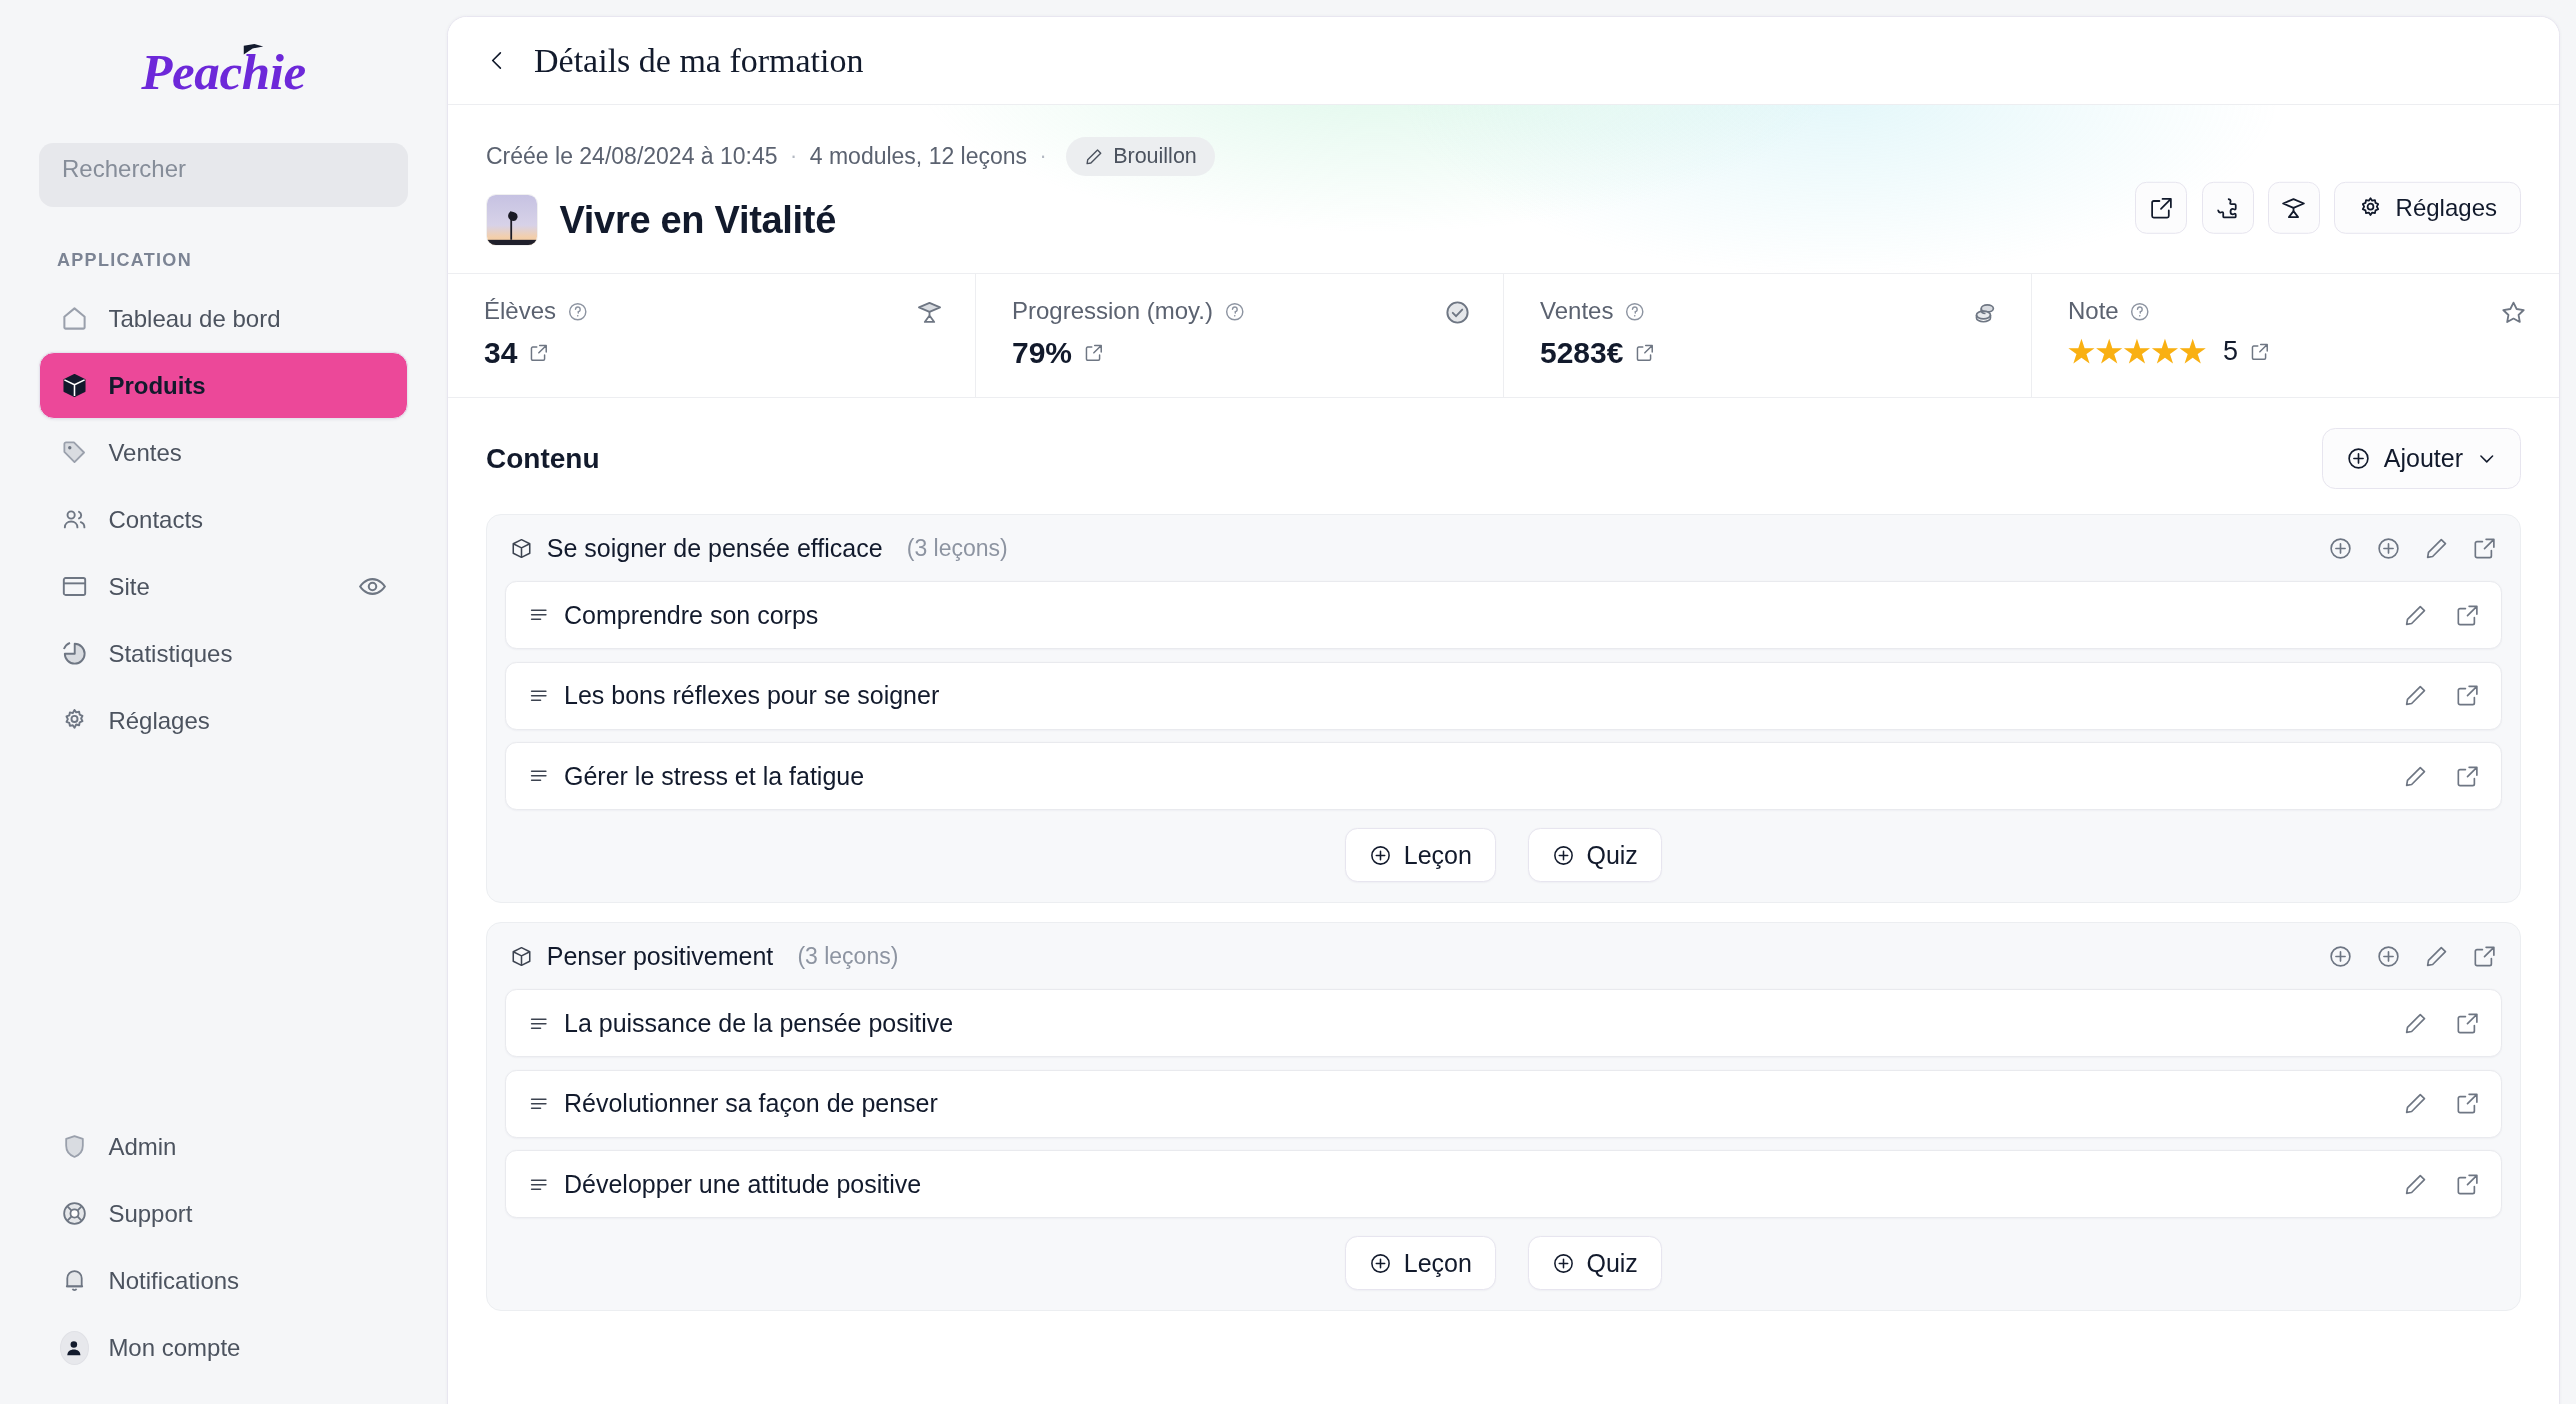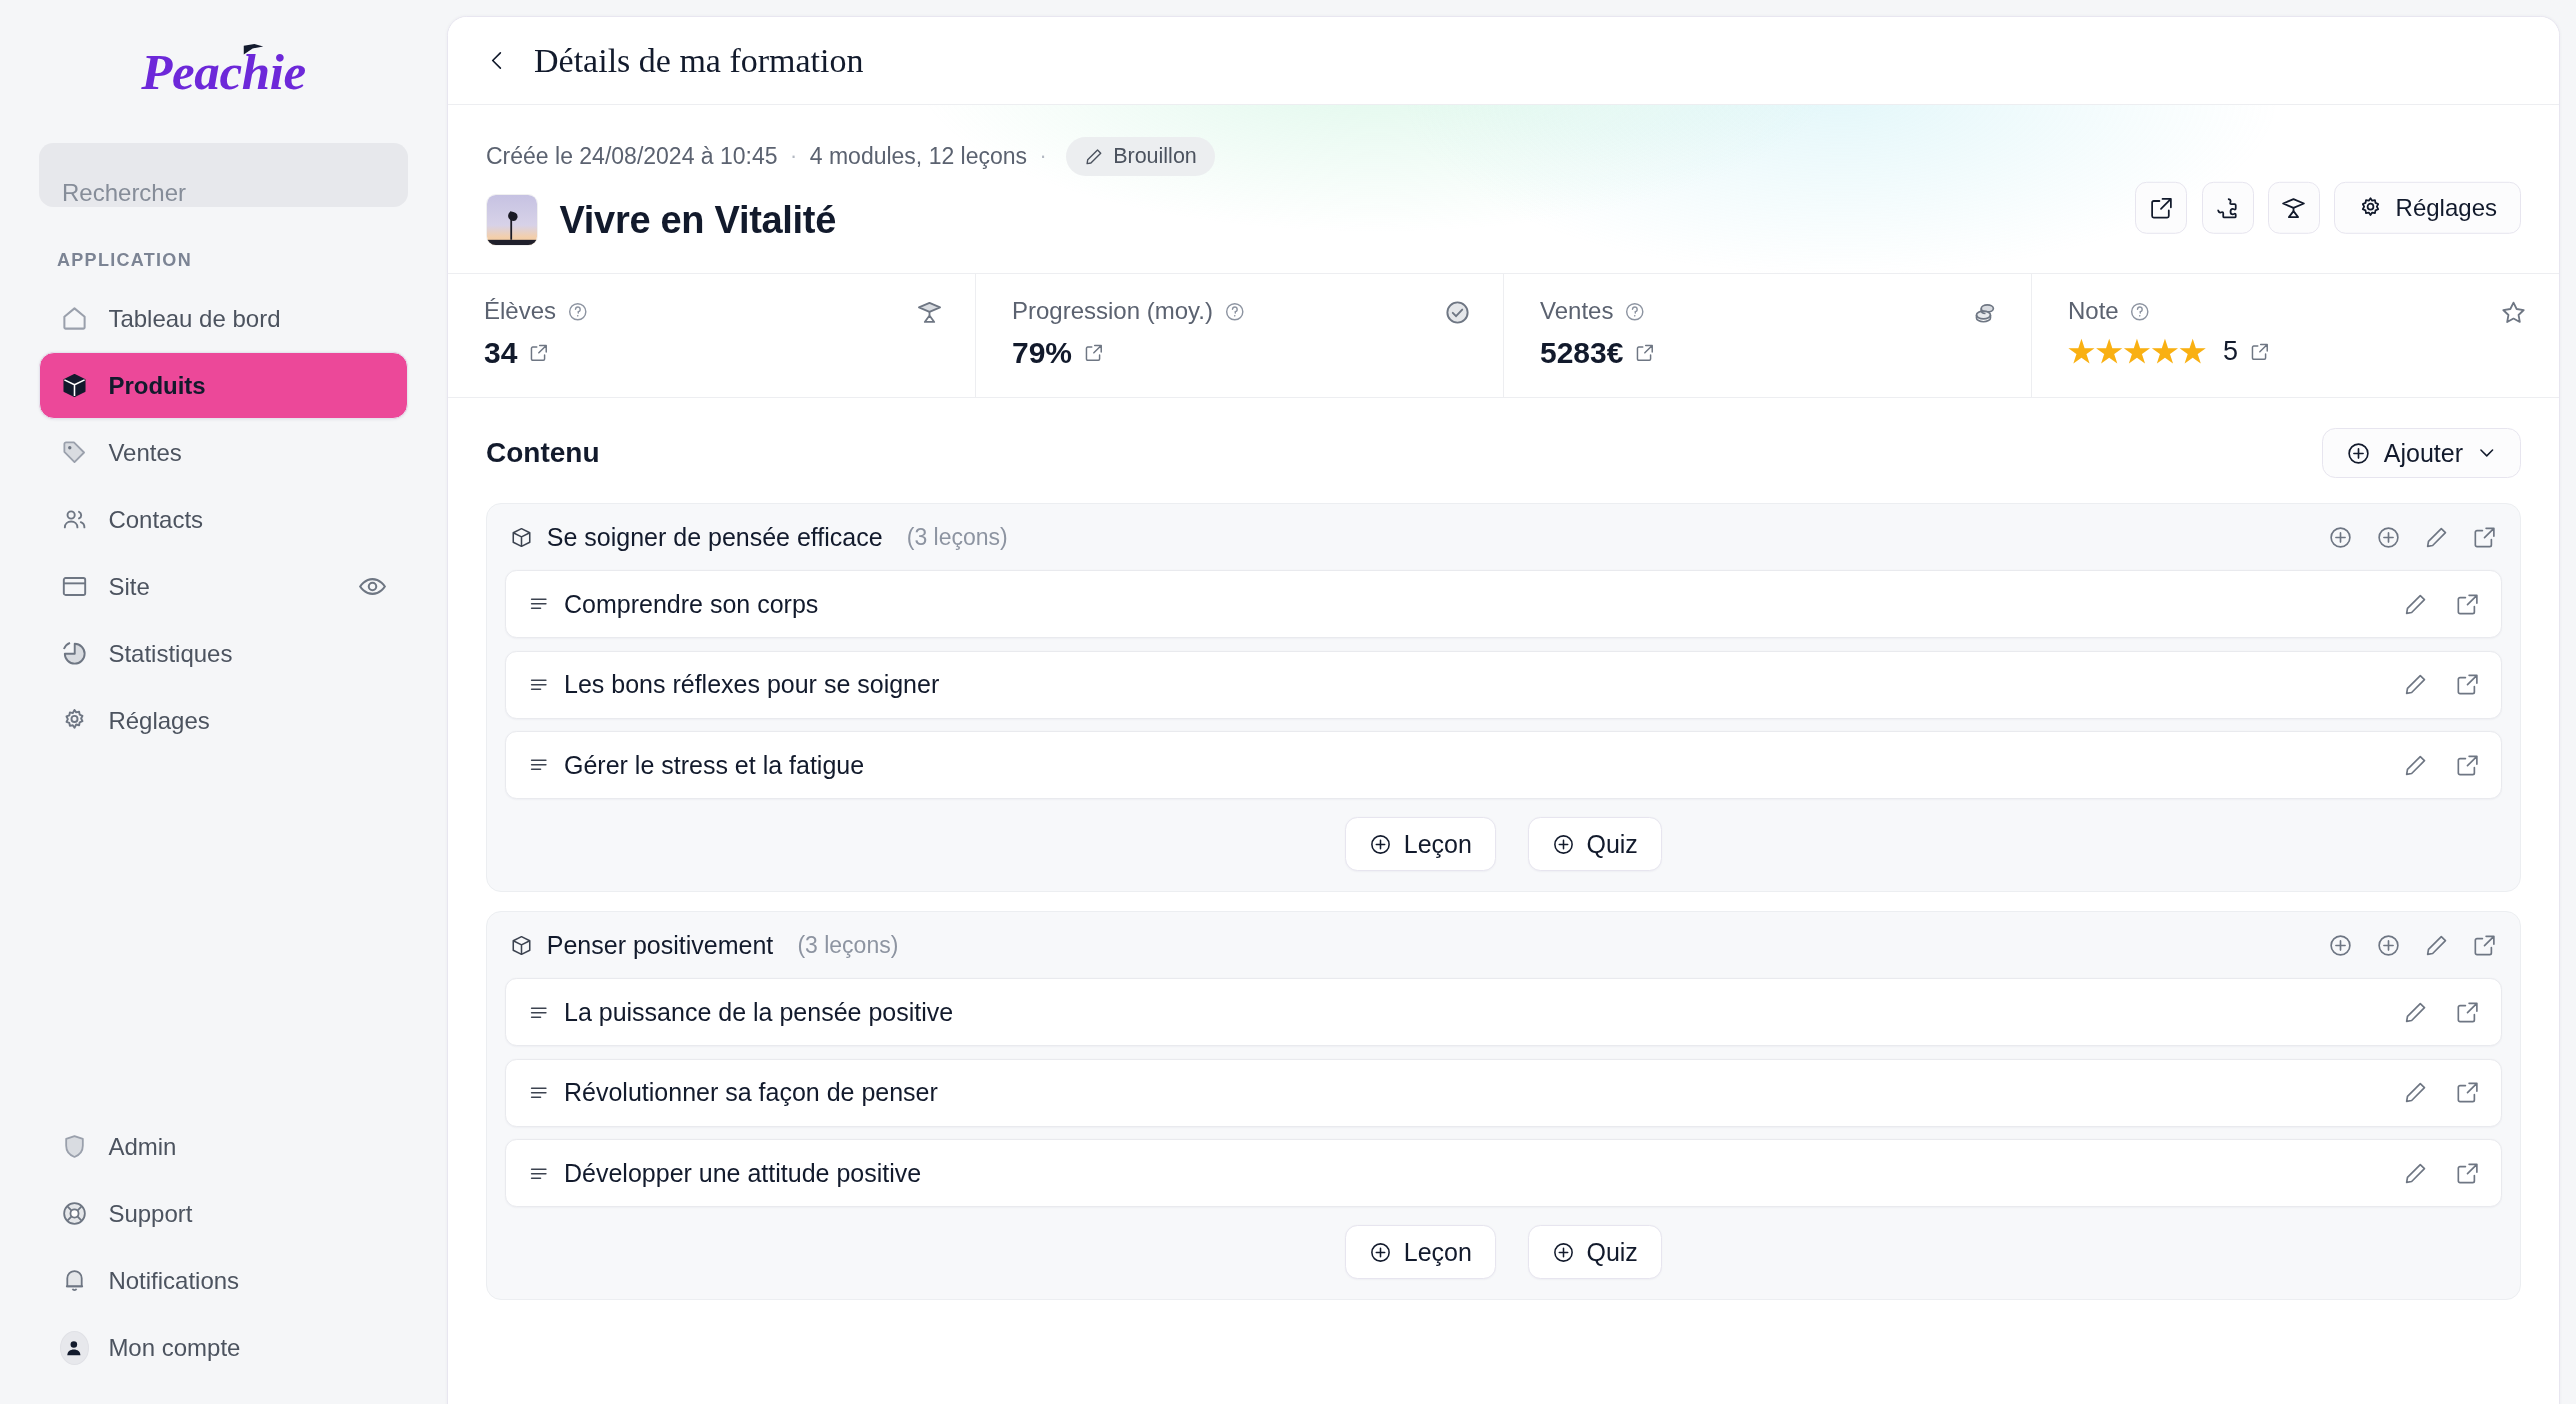--- a/index.html
+++ b/index.html
@@ -28,22 +28,22 @@
     font-size: 51px; font-style: italic; font-weight: 700;
     color: #6d28d9; letter-spacing: -0.4px;
     position: relative;
   }
   .logo-flag {
     position: absolute; right: 41px; top: 0.9px;
   }
   .search-box {
     height: 64px; border-radius: 14.3px;
     background: #e7e8ec; border: none;
-    display: flex; align-items: flex-end;
-    padding: 0 23px;
+    display: flex; align-items: flex-start;
+    padding: 12px 23px;
   }
   .search-box input {
     border: none; outline: none; background: transparent;
     font-family: "Liberation Sans", sans-serif;
     font-size: 24px; color: #3c4350; width: 100%;
   }
   .search-box input::placeholder { color: #868d99; }
 
   .section-label {
     margin: 43px 0 14.3px 18px;
@@ -173,21 +173,21 @@
   .content-area {
     flex: 1; overflow: hidden; padding: 0 38px;
     background: #fff;
   }
   .content-head {
     display: flex; align-items: center; justify-content: space-between;
     padding: 30px 0 25px 0;
   }
   .content-title { font-size: 28px; font-weight: 700; color: #121a2c; }
   .add-btn {
-    height: 50px; border-radius: 13.4px;
+    height: 61px; border-radius: 13.4px;
     background: #fcfcfd; border: 0.9px solid #e7e5ef;
     display: flex; align-items: center; gap: 12.5px;
     padding: 0 23px; cursor: pointer;
     font-size: 25px; color: #121a2c;
   }
 
   .module {
     background: #f7f8fa; border: 0.9px solid #eceef1;
     border-radius: 15px; margin-bottom: 19.7px;
     padding: 0 18px 19.7px 18px;

